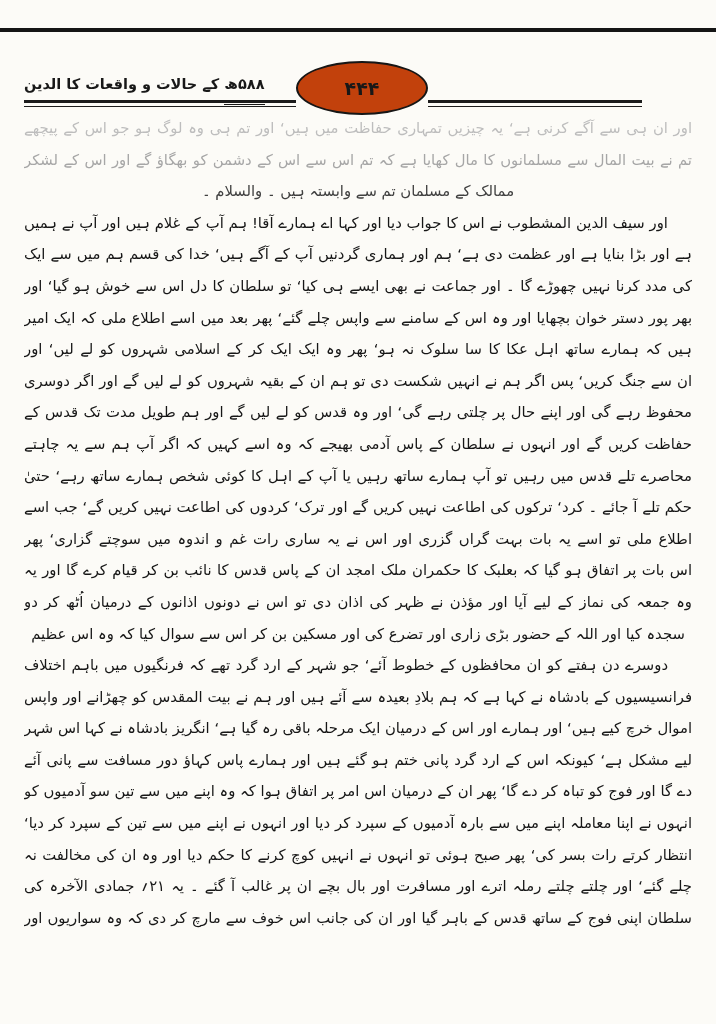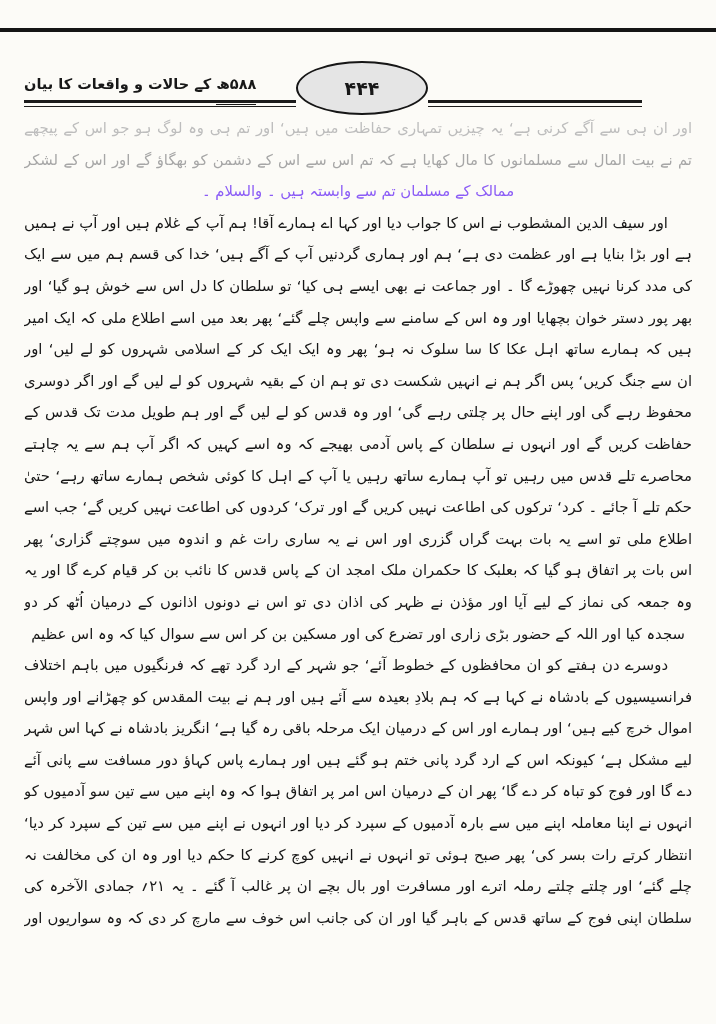--- a/index.html
+++ b/index.html
@@ -26,21 +26,21 @@
   }
   .chapter-title{
     position:absolute;left:0;top:21px;
     font-size:14.5px;font-weight:bold;white-space:nowrap;
   }
   .chapter-title .year{border-bottom:1.5px solid currentColor;padding-bottom:12px;}
   .page-number-badge{
     position:absolute;left:272px;top:6px;width:128px;height:50px;
     border:2.5px solid #161616;border-radius:50%;
     display:flex;align-items:center;justify-content:center;
-    font-size:19px;font-weight:bold;background:#e5e5e5;z-index:2;
+    font-size:19px;font-weight:bold;background:#c2410c;z-index:2;
   }
   .rule{
     position:absolute;top:45px;height:3px;
     border-top:3px solid #1c1c1c;border-bottom:1.5px solid #1c1c1c;
   }
   .rule-left{left:0;width:272px;}
   .rule-right{left:404px;width:214px;}
   
   .body-text{
     position:absolute;top:112px;left:24px;right:24px;
@@ -48,33 +48,33 @@
   }
   .line{
     height:31.6px;line-height:31.6px;font-size:14.8px;
     overflow:hidden;
     text-align:justify;text-align-last:justify;
   }
   .line.center{text-align:center;text-align-last:center;}
   .line.indent{padding-right:24px;}
   .line.faint-1{color:#bdbdbd;}
   .line.faint-2{color:#a6a6a6;}
-  .line.faint-3{color:#8b5cf6;text-align:center;}
+  .line.faint-3{color:#404040;text-align:center;}
 </style>
 </head>
 <body>
 
 <div class="page">
 
   <div class="scan-strip"></div>
 
   <div class="header">
 
     <div class="chapter-title">
-      <span class="year">۵۸۸ھ</span><span> کے حالات و واقعات کا بیان</span>
+      <span class="year">۵۸۸ھ</span><span> کے حالات و واقعات کا الدین</span>
     </div>
 
     <div class="page-number-badge">
       <span>۴۴۴</span>
     </div>
 
     <div class="rule rule-left"></div>
     <div class="rule rule-right"></div>
   </div>
 

